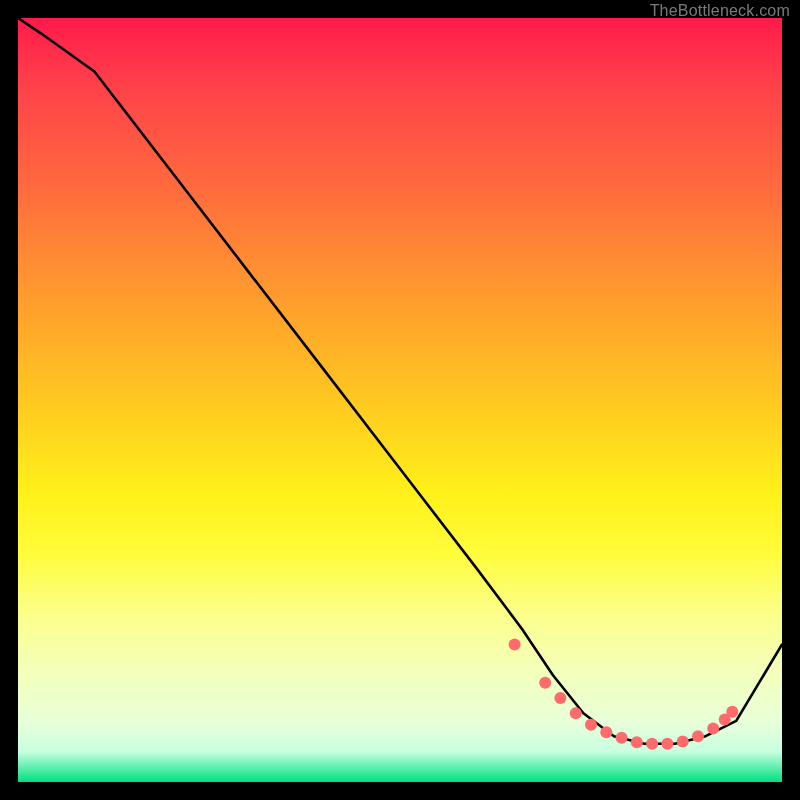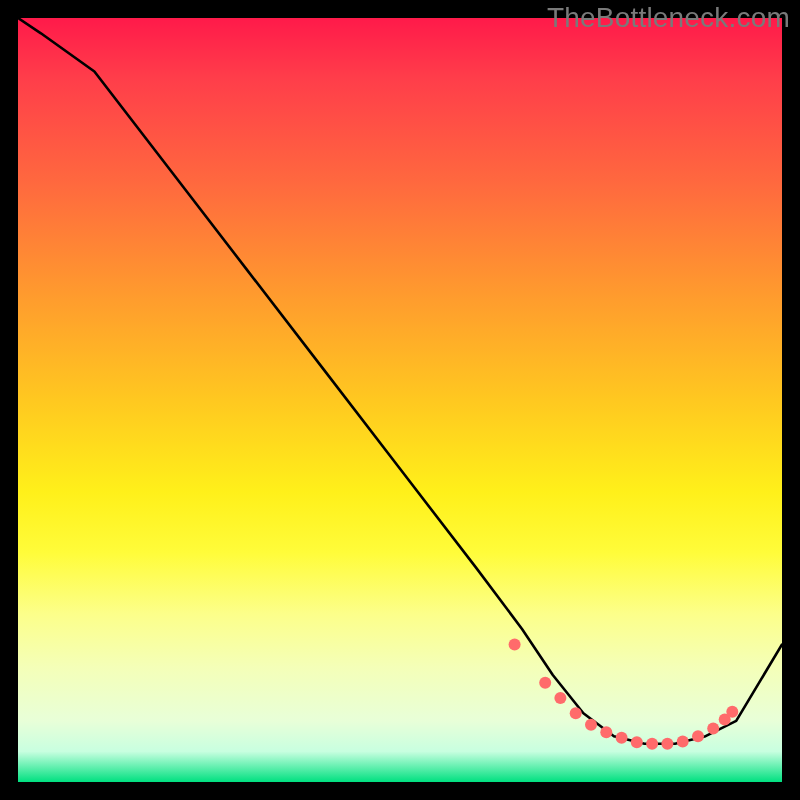--- a/index.html
+++ b/index.html
@@ -38,21 +38,21 @@
       #e8ffd8 92%,
       #c8ffe0 96%,
       #00e080 100%
     );
   }
   .watermark {
     position: absolute;
     top: 2px;
     right: 10px;
     font-family: Arial, Helvetica, sans-serif;
-    font-size: 28px;
+    font-size: 16px;
     color: #7a7a7a;
     letter-spacing: 0.2px;
     user-select: none;
   }
   svg.curve {
     position: absolute;
     left: 0;
     top: 0;
     width: 764px;
     height: 764px;

